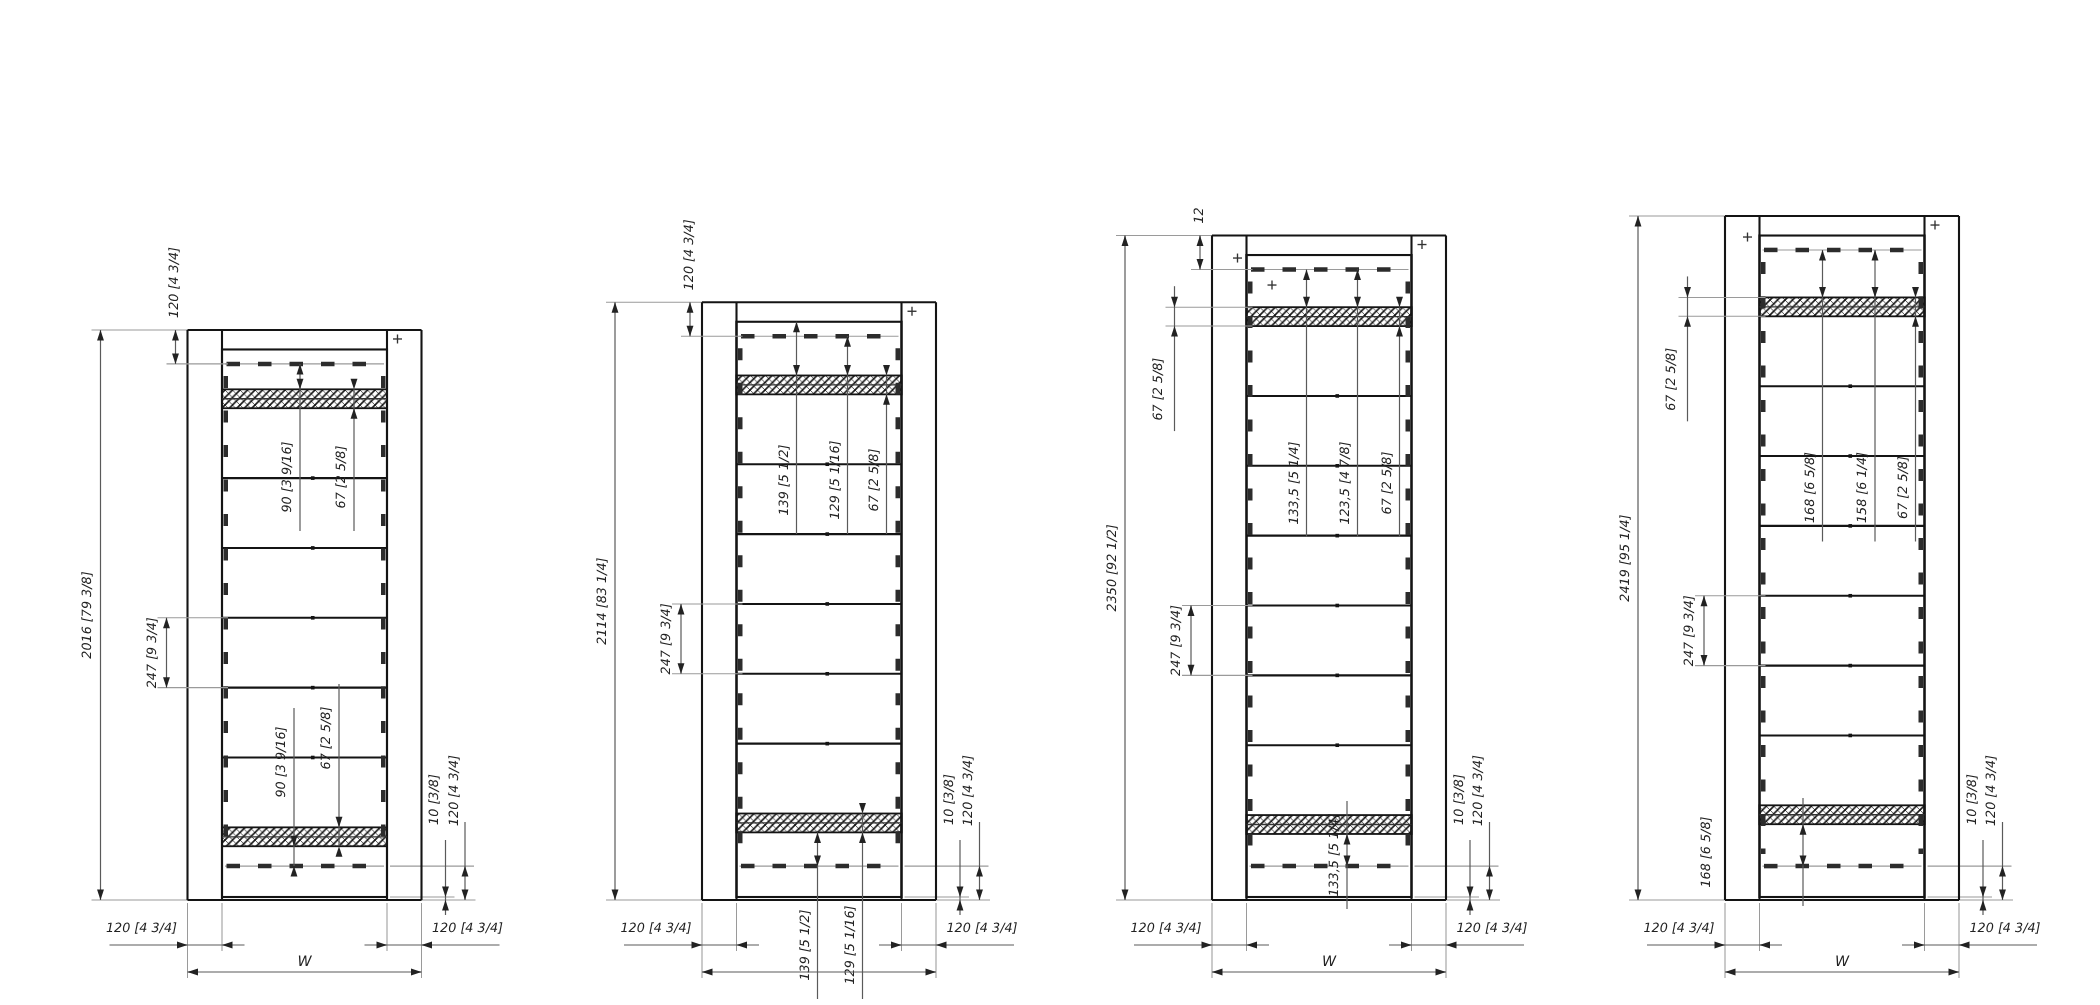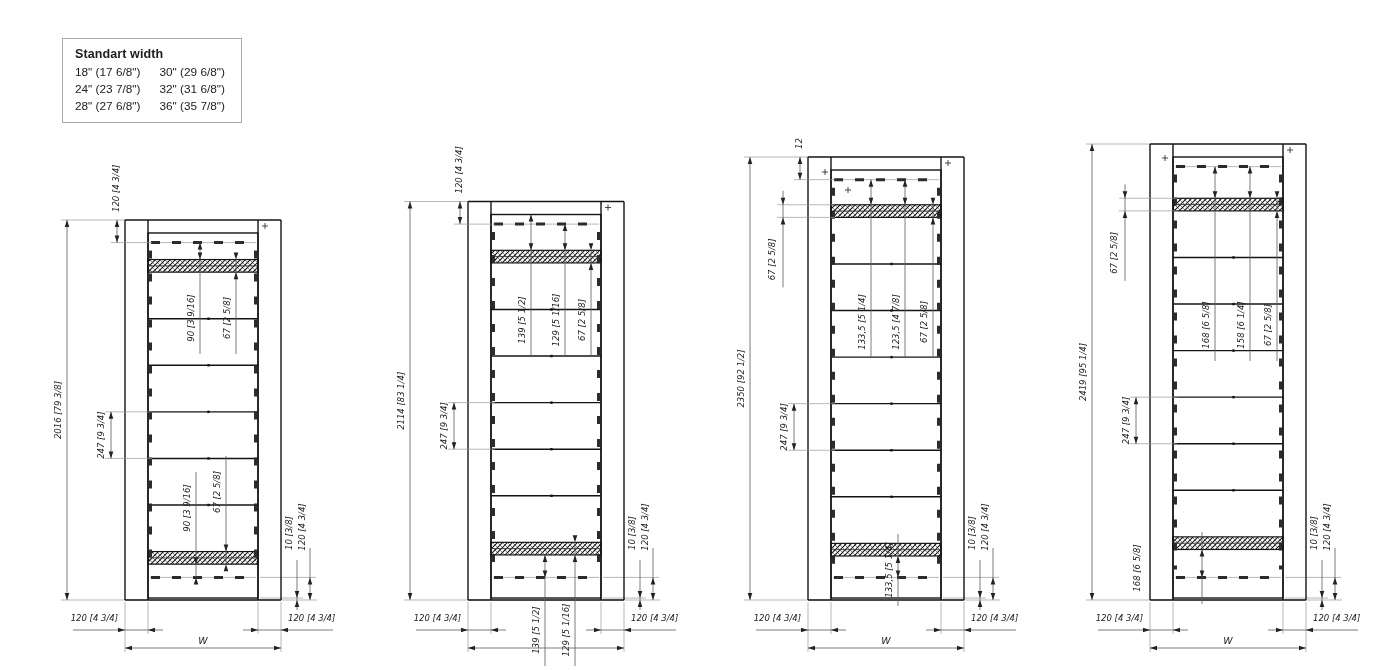--- a/index.html
+++ b/index.html
@@ -20,31 +20,20 @@
   .stripv{stroke:#2c2c2c;stroke-width:3;stroke-dasharray:8 15;fill:none;}
   .arr{fill:#222;stroke:none;}
   .dim{font-family:"DejaVu Sans",sans-serif;font-style:italic;font-size:8.5px;fill:#222;}
   .wl{font-family:"DejaVu Sans",sans-serif;font-style:italic;font-size:9.5px;fill:#222;}
 </style>
 </head>
 <body>
 
 <div class="canvas">
 
-  <div class="legend">
-    <div class="legend-title">Standart width</div>
-    <div class="legend-grid">
-      <span>18" (17 6/8")</span>
-      <span>30" (29 6/8")</span>
-      <span>24" (23 7/8")</span>
-      <span>32" (31 6/8")</span>
-      <span>28" (27 6/8")</span>
-      <span>36" (35 7/8")</span>
-    </div>
-  </div>
 
   <svg id="diagram" width="1400" height="670" viewBox="0 0 1400 670">
     <defs>
       <pattern id="hatchPat" width="5" height="5" patternUnits="userSpaceOnUse">
         <path d="M0 5 L5 0 M-1 1 L1 -1 M4 6 L6 4" stroke="#141414" stroke-width="1.1" fill="none"></path>
         <path d="M0 0 L5 5" stroke="#141414" stroke-width="0.5" fill="none"></path>
       </pattern>
     </defs>
   <g>
         <line x1="61" y1="600" x2="317" y2="600" class="ext"></line>

